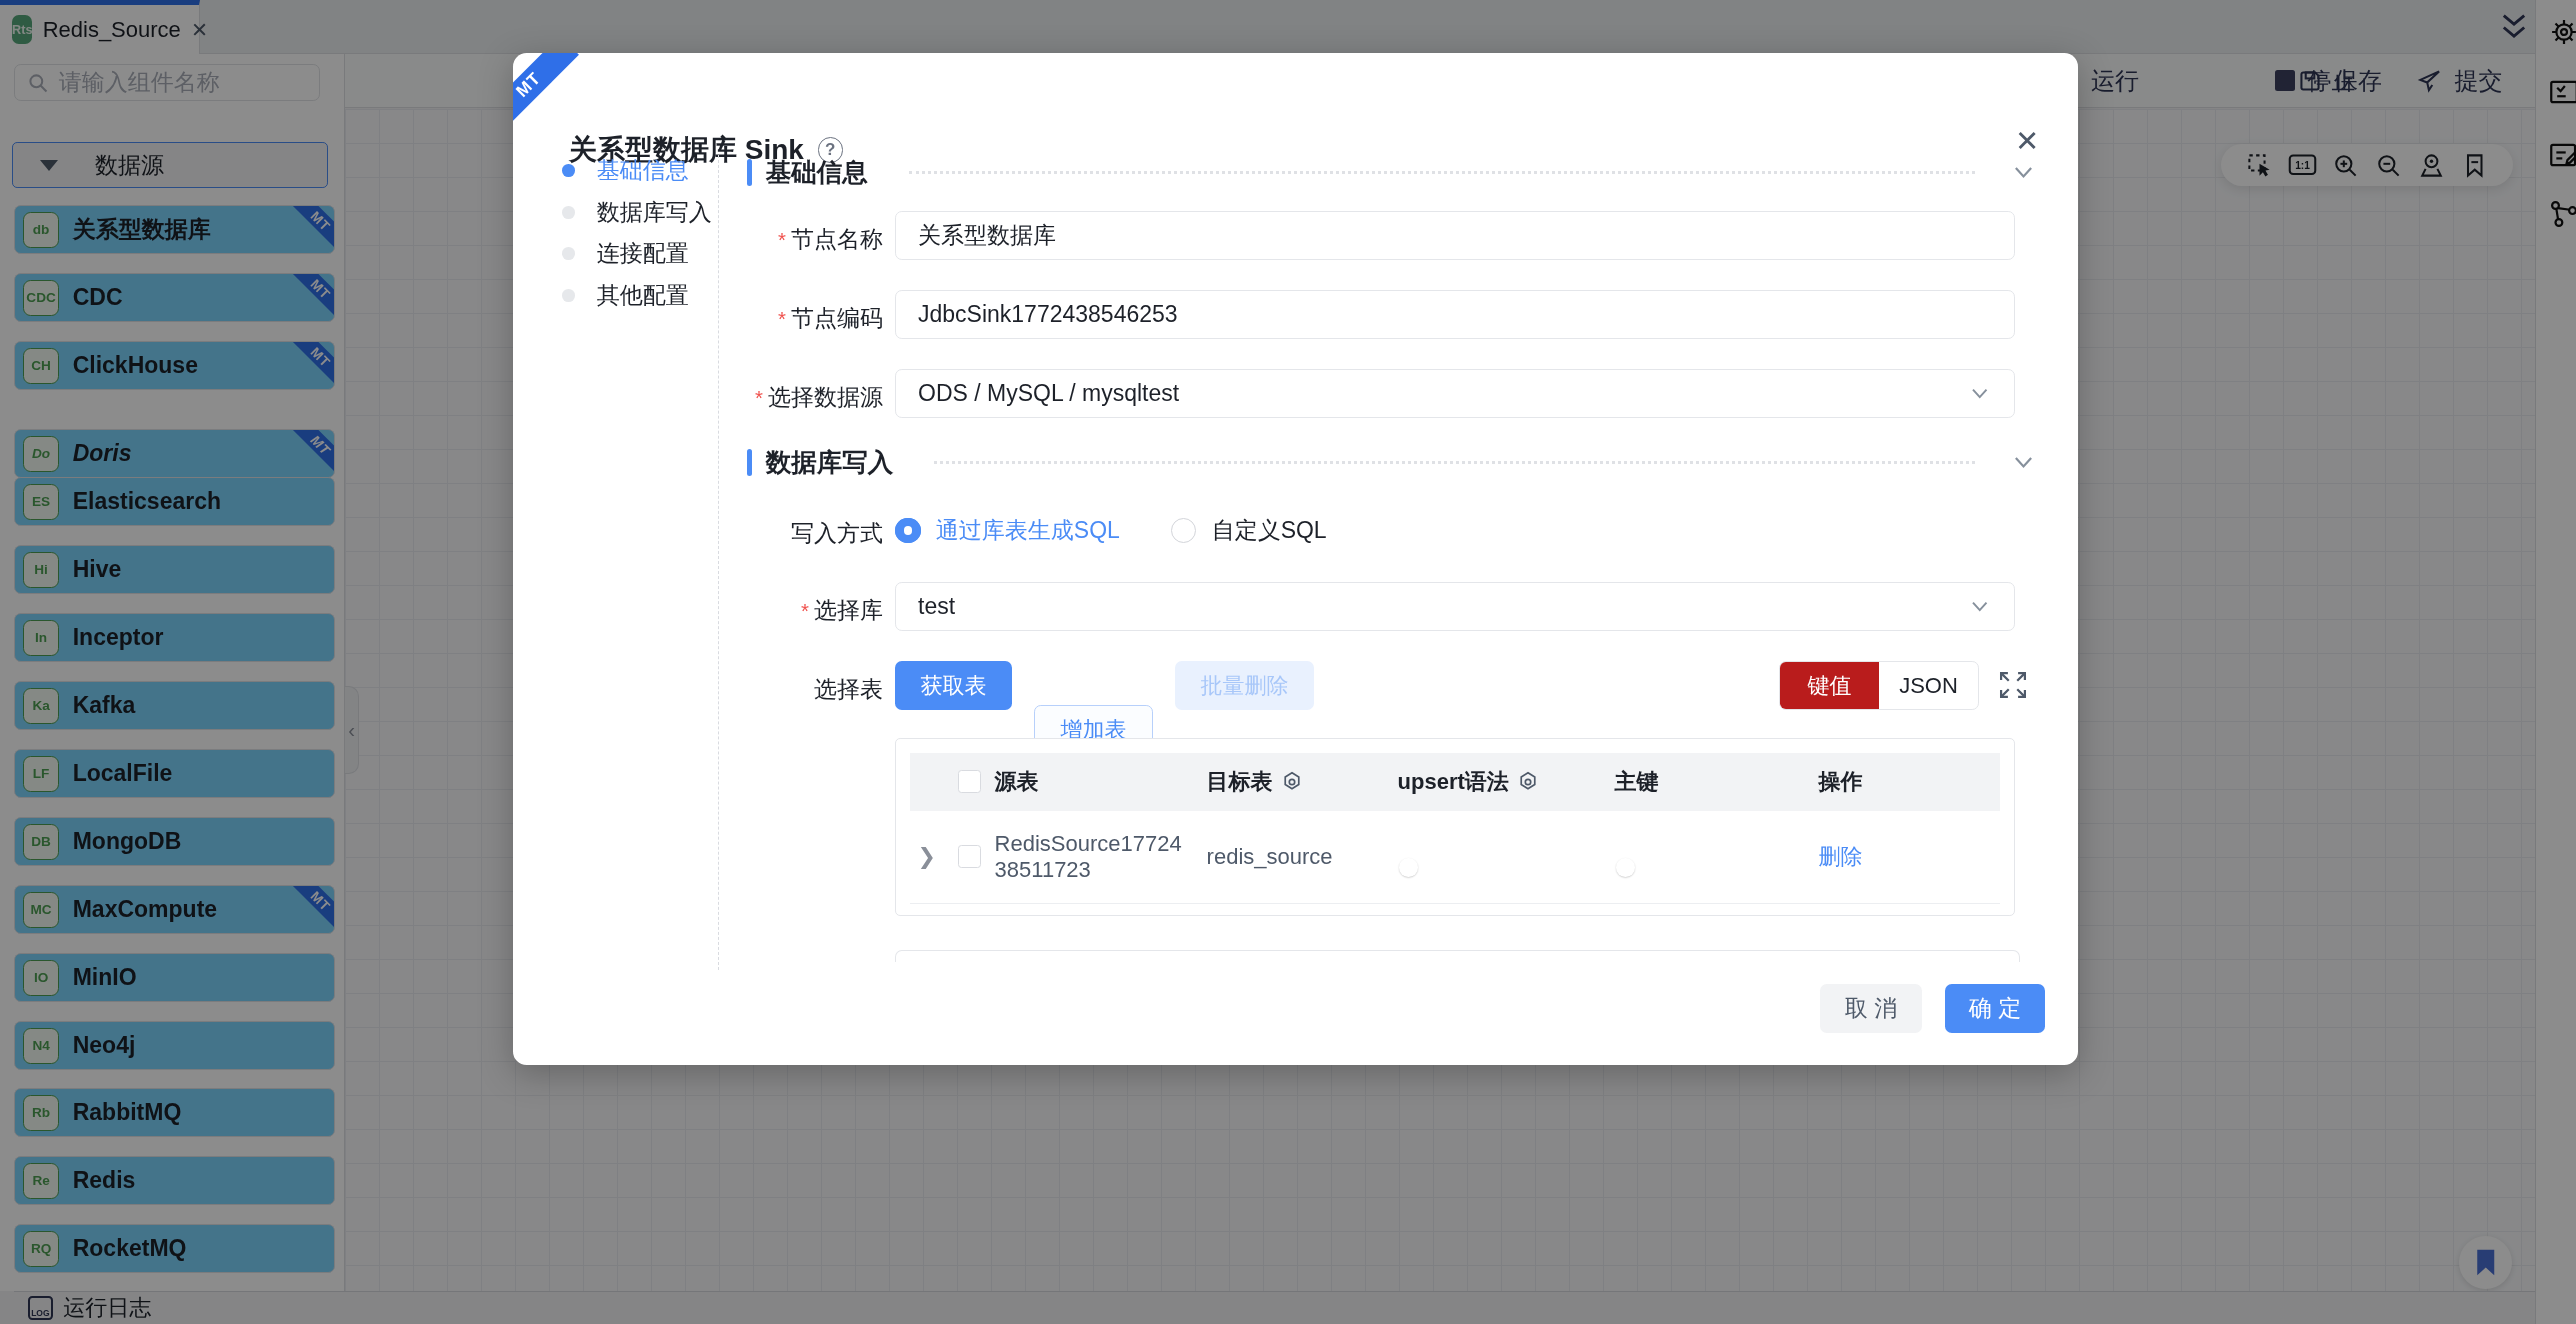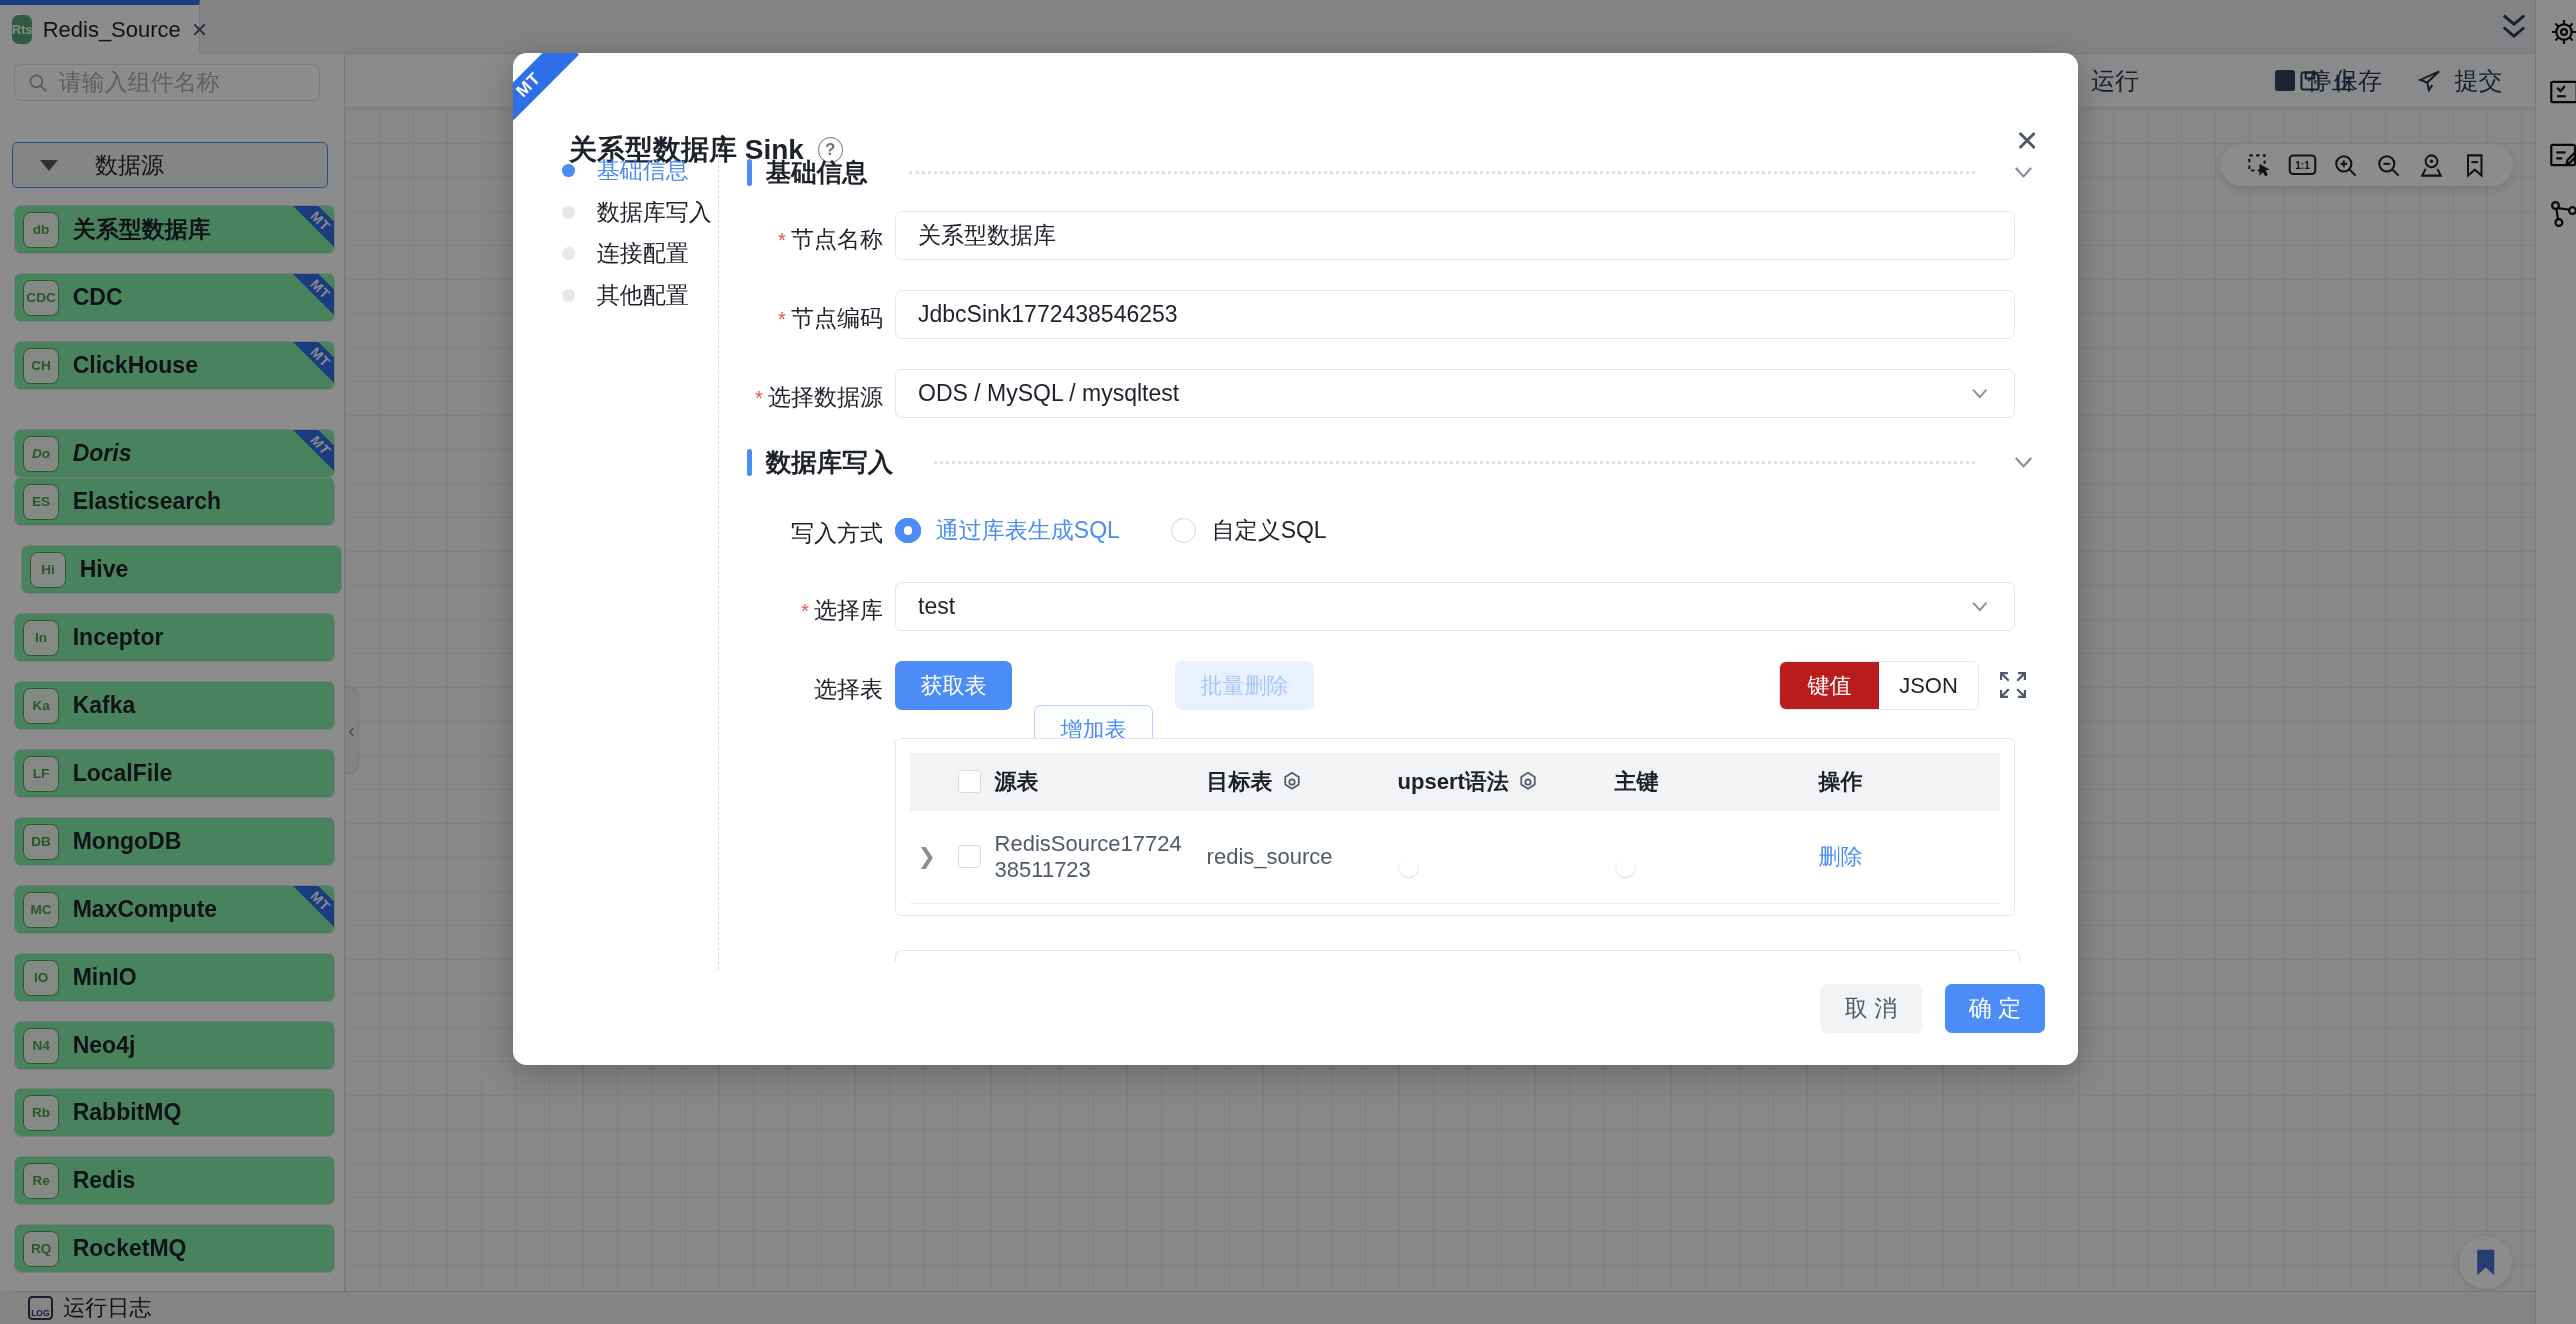--- a/index.html
+++ b/index.html
@@ -30,21 +30,21 @@
   .pill-ic { width:29px; height:29px; display:flex; align-items:center; justify-content:center; cursor:pointer; }
   .pill-ic svg { stroke:#1d2129; fill:none; stroke-width:2.4; }
   #bookmark-fab { position:absolute; left:2459px; top:1236px; width:53px; height:53px; border-radius:50%; background:#fff; box-shadow:0 1.7px 6.8px rgba(0,0,0,.12); display:flex; align-items:center; justify-content:center; cursor:pointer; }
 
   
   #sidebar { position:absolute; left:0; top:54px; width:345px; height:1237px; background:#fff; border-right:0.8px solid #dcdee2; }
   #search-box { position:absolute; left:13.6px; top:10.2px; width:306px; height:37px; border:1.7px solid #e0e2e6; border-radius:6.8px; display:flex; align-items:center; gap:10.2px; padding:0 12px; color:#a9aeb8; background:#fff; }
   #search-box svg { stroke:#a9aeb8; fill:none; stroke-width:2.4; }
   #group-header { position:absolute; left:12px; top:88px; width:316px; height:46px; background:#f2f3f5; border:1.7px solid #4b8cf6; border-radius:5.1px; display:flex; align-items:center; gap:37px; padding:0 27px; cursor:pointer; }
   .caret-down { width:0; height:0; border-left:9.3px solid transparent; border-right:9.3px solid transparent; border-top:11px solid #4e5969; }
-  .src-item { position:absolute; left:13.6px; width:321px; height:49px; background:#86efac; border:0.8px solid #e0e2e6; border-radius:6.8px; display:flex; align-items:center; gap:13.6px; padding:0 8.5px; overflow:hidden; cursor:grab; }
+  .src-item { position:absolute; left:13.6px; width:321px; height:49px; background:#7dd3fc; border:0.8px solid #e0e2e6; border-radius:6.8px; display:flex; align-items:center; gap:13.6px; padding:0 8.5px; overflow:hidden; cursor:grab; }
   .src-icon { width:36px; height:36px; border:1.7px solid #4e9e52; border-radius:7.6px; background:#f3faf3; color:#4e9e52; font-size:13.6px; font-weight:bold; display:flex; align-items:center; justify-content:center; flex:none; }
   .src-label { font-weight:bold; font-size:23px; color:#1d2129; white-space:nowrap; }
   .mt-ribbon { position:absolute; top:6px; right:-22px; transform:rotate(45deg); background:#2f6fe8; color:#fff; font-size:13.6px; font-weight:bold; padding:1.7px 24px; letter-spacing:0.8px; }
   #sidebar-handle { position:absolute; left:345px; top:686px; width:14.4px; height:88px; background:#eef0f3; border:0.8px solid #dcdee2; border-left:none; border-radius:0 10.2px 10.2px 0; display:flex; align-items:center; justify-content:center; color:#8a8f99; font-size:20.4px; cursor:pointer; }
 
   
   #bottombar { position:absolute; left:14px; top:1291px; width:2535px; height:33px; background:#f2f3f5; border-top:0.8px solid #d6d8dc; display:flex; align-items:center; gap:10.2px; padding:0 13.6px; }
   .log-ic { width:25.5px; height:24px; border:2.1px solid #2e3554; border-radius:4.2px; font-size:8.5px; font-weight:bold; color:#2e3554; display:flex; align-items:flex-end; justify-content:center; }
   #bottombar span.lbl { font-size:22px; color:#1d2129; }
 
@@ -245,21 +245,21 @@
         </div>
         <div class="src-item" style="top: 375px; font-style: italic;">
           <span class="src-icon">Do</span>
           <span class="src-label">Doris</span>
           <span class="mt-ribbon">MT</span>
         </div>
         <div class="src-item" style="top: 423px;">
           <span class="src-icon">ES</span>
           <span class="src-label">Elasticsearch</span>
         </div>
-        <div class="src-item" style="top: 491px; margin-left: 7px;">
+        <div class="src-item" style="top: 491px;">
           <span class="src-icon">Hi</span>
           <span class="src-label">Hive</span>
         </div>
         <div class="src-item" style="top: 559px;">
           <span class="src-icon">In</span>
           <span class="src-label">Inceptor</span>
         </div>
         <div class="src-item" style="top: 627px;">
           <span class="src-icon">Ka</span>
           <span class="src-label">Kafka</span>

